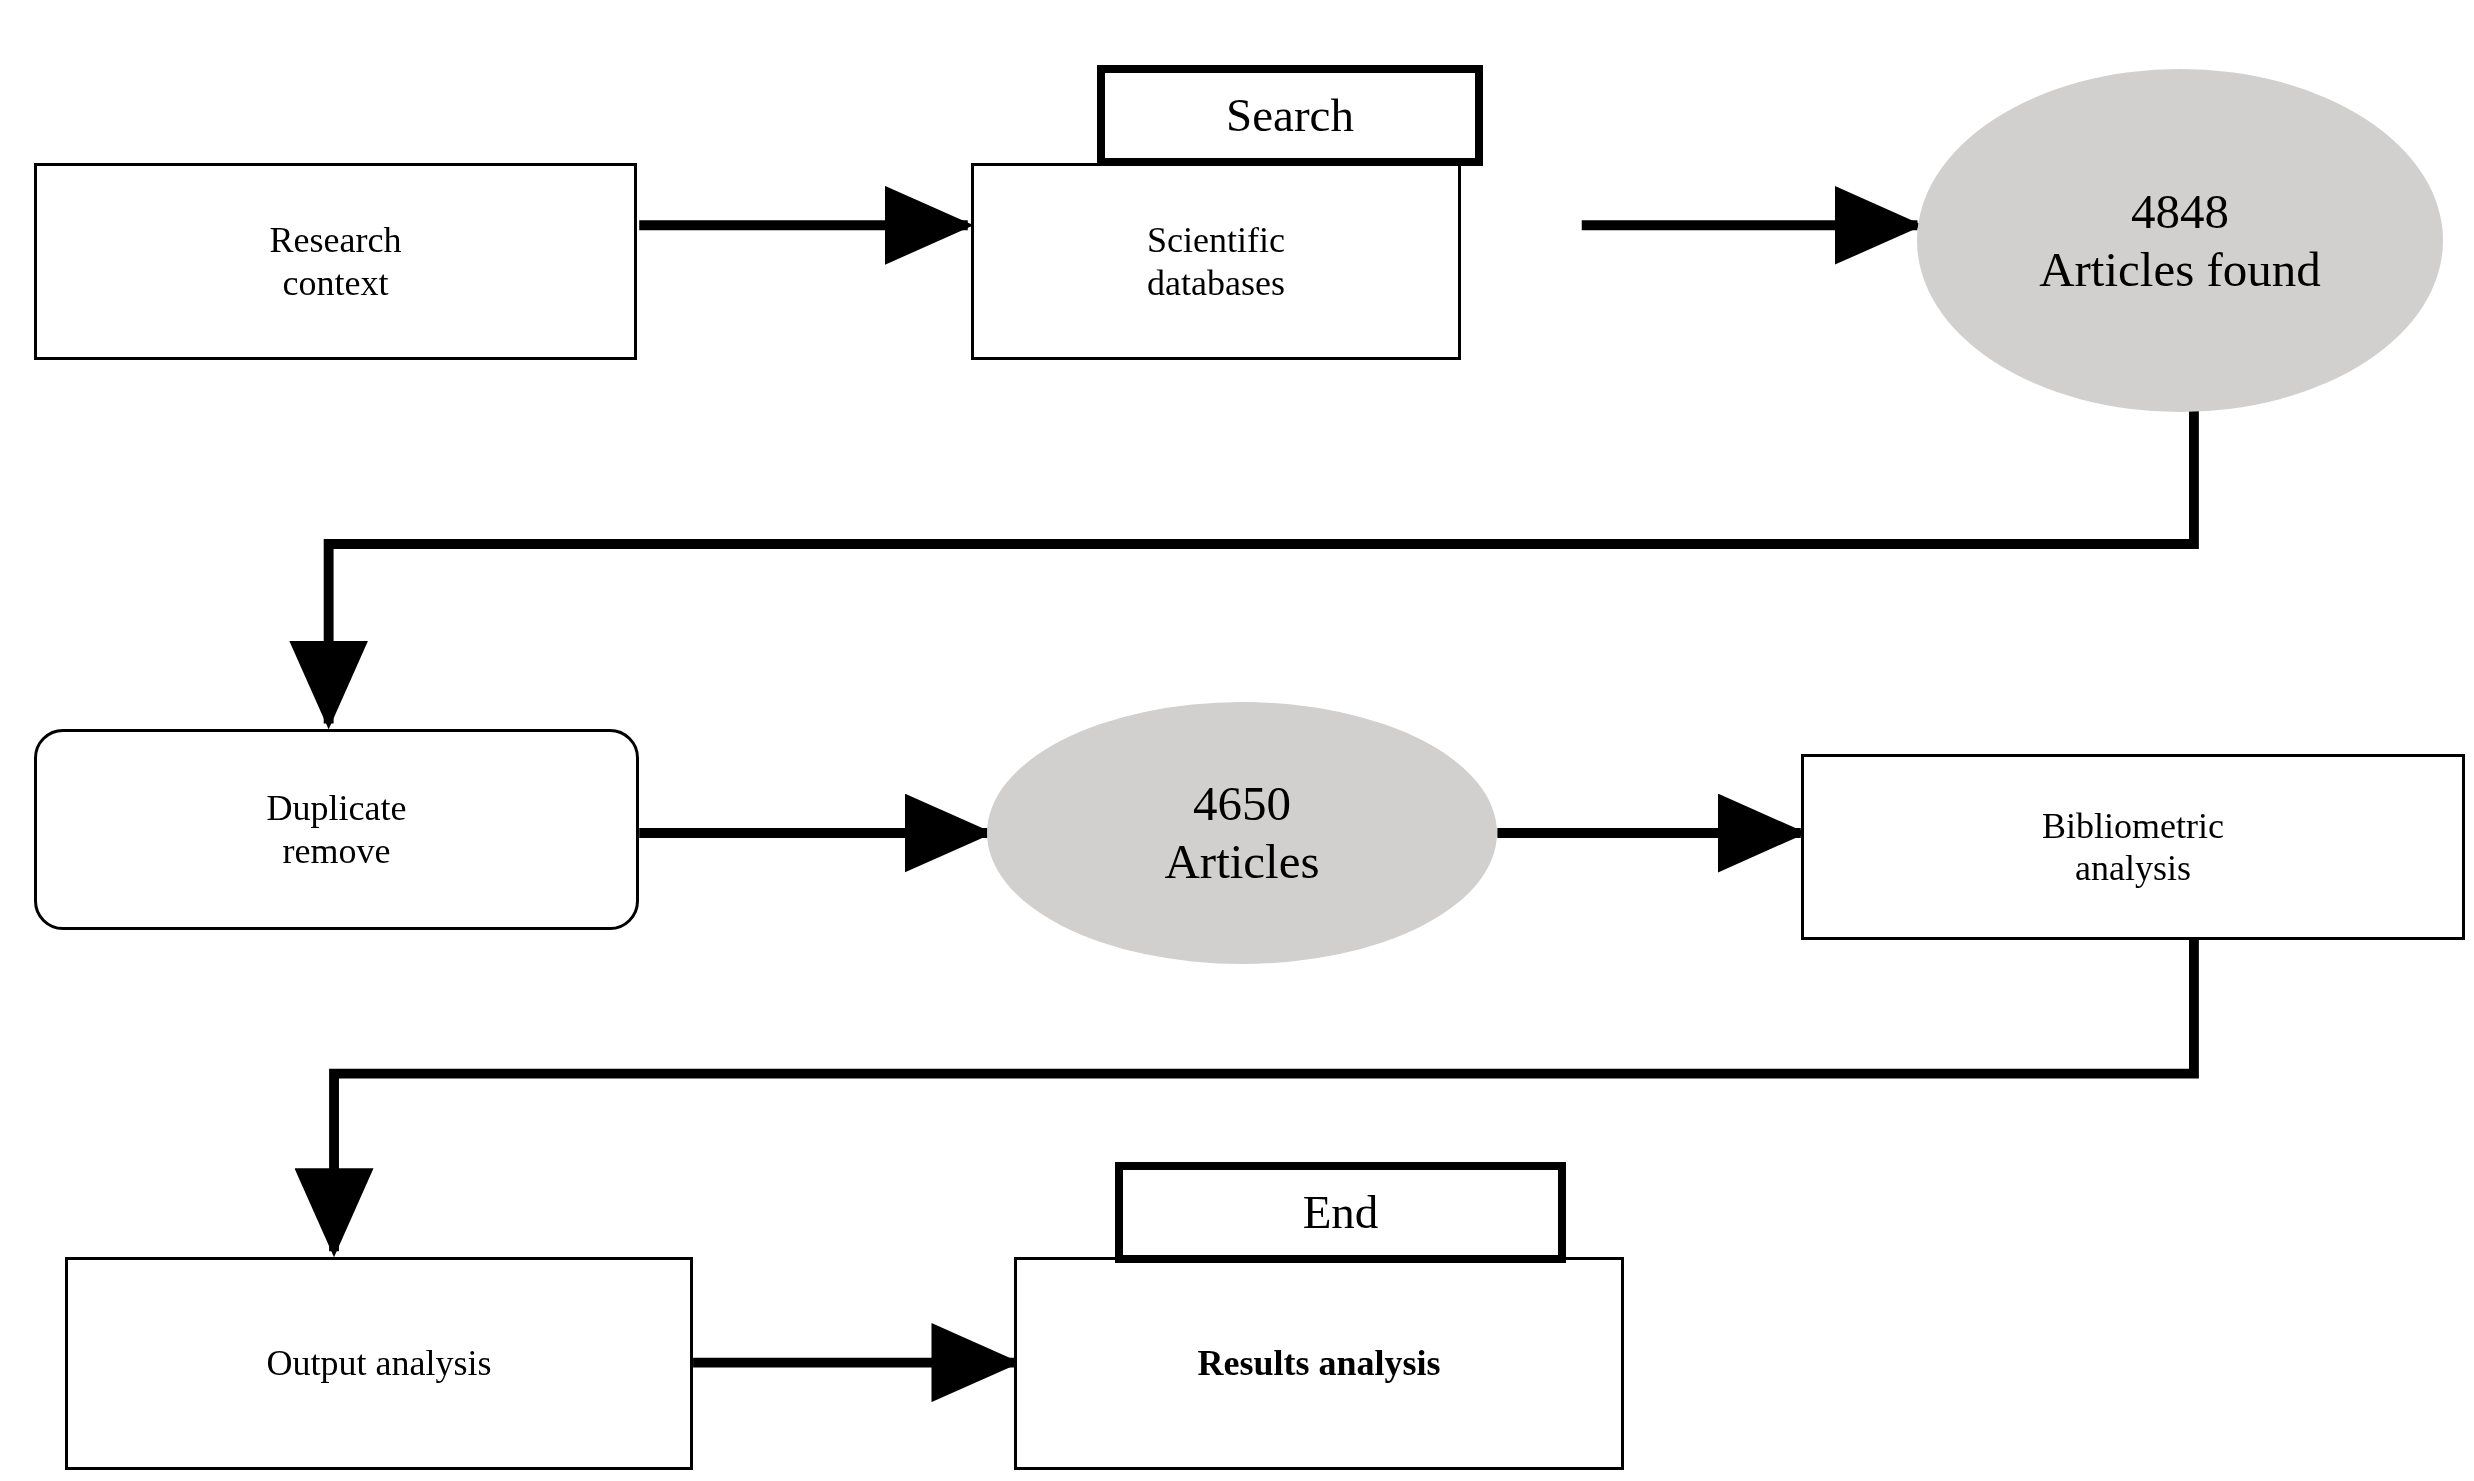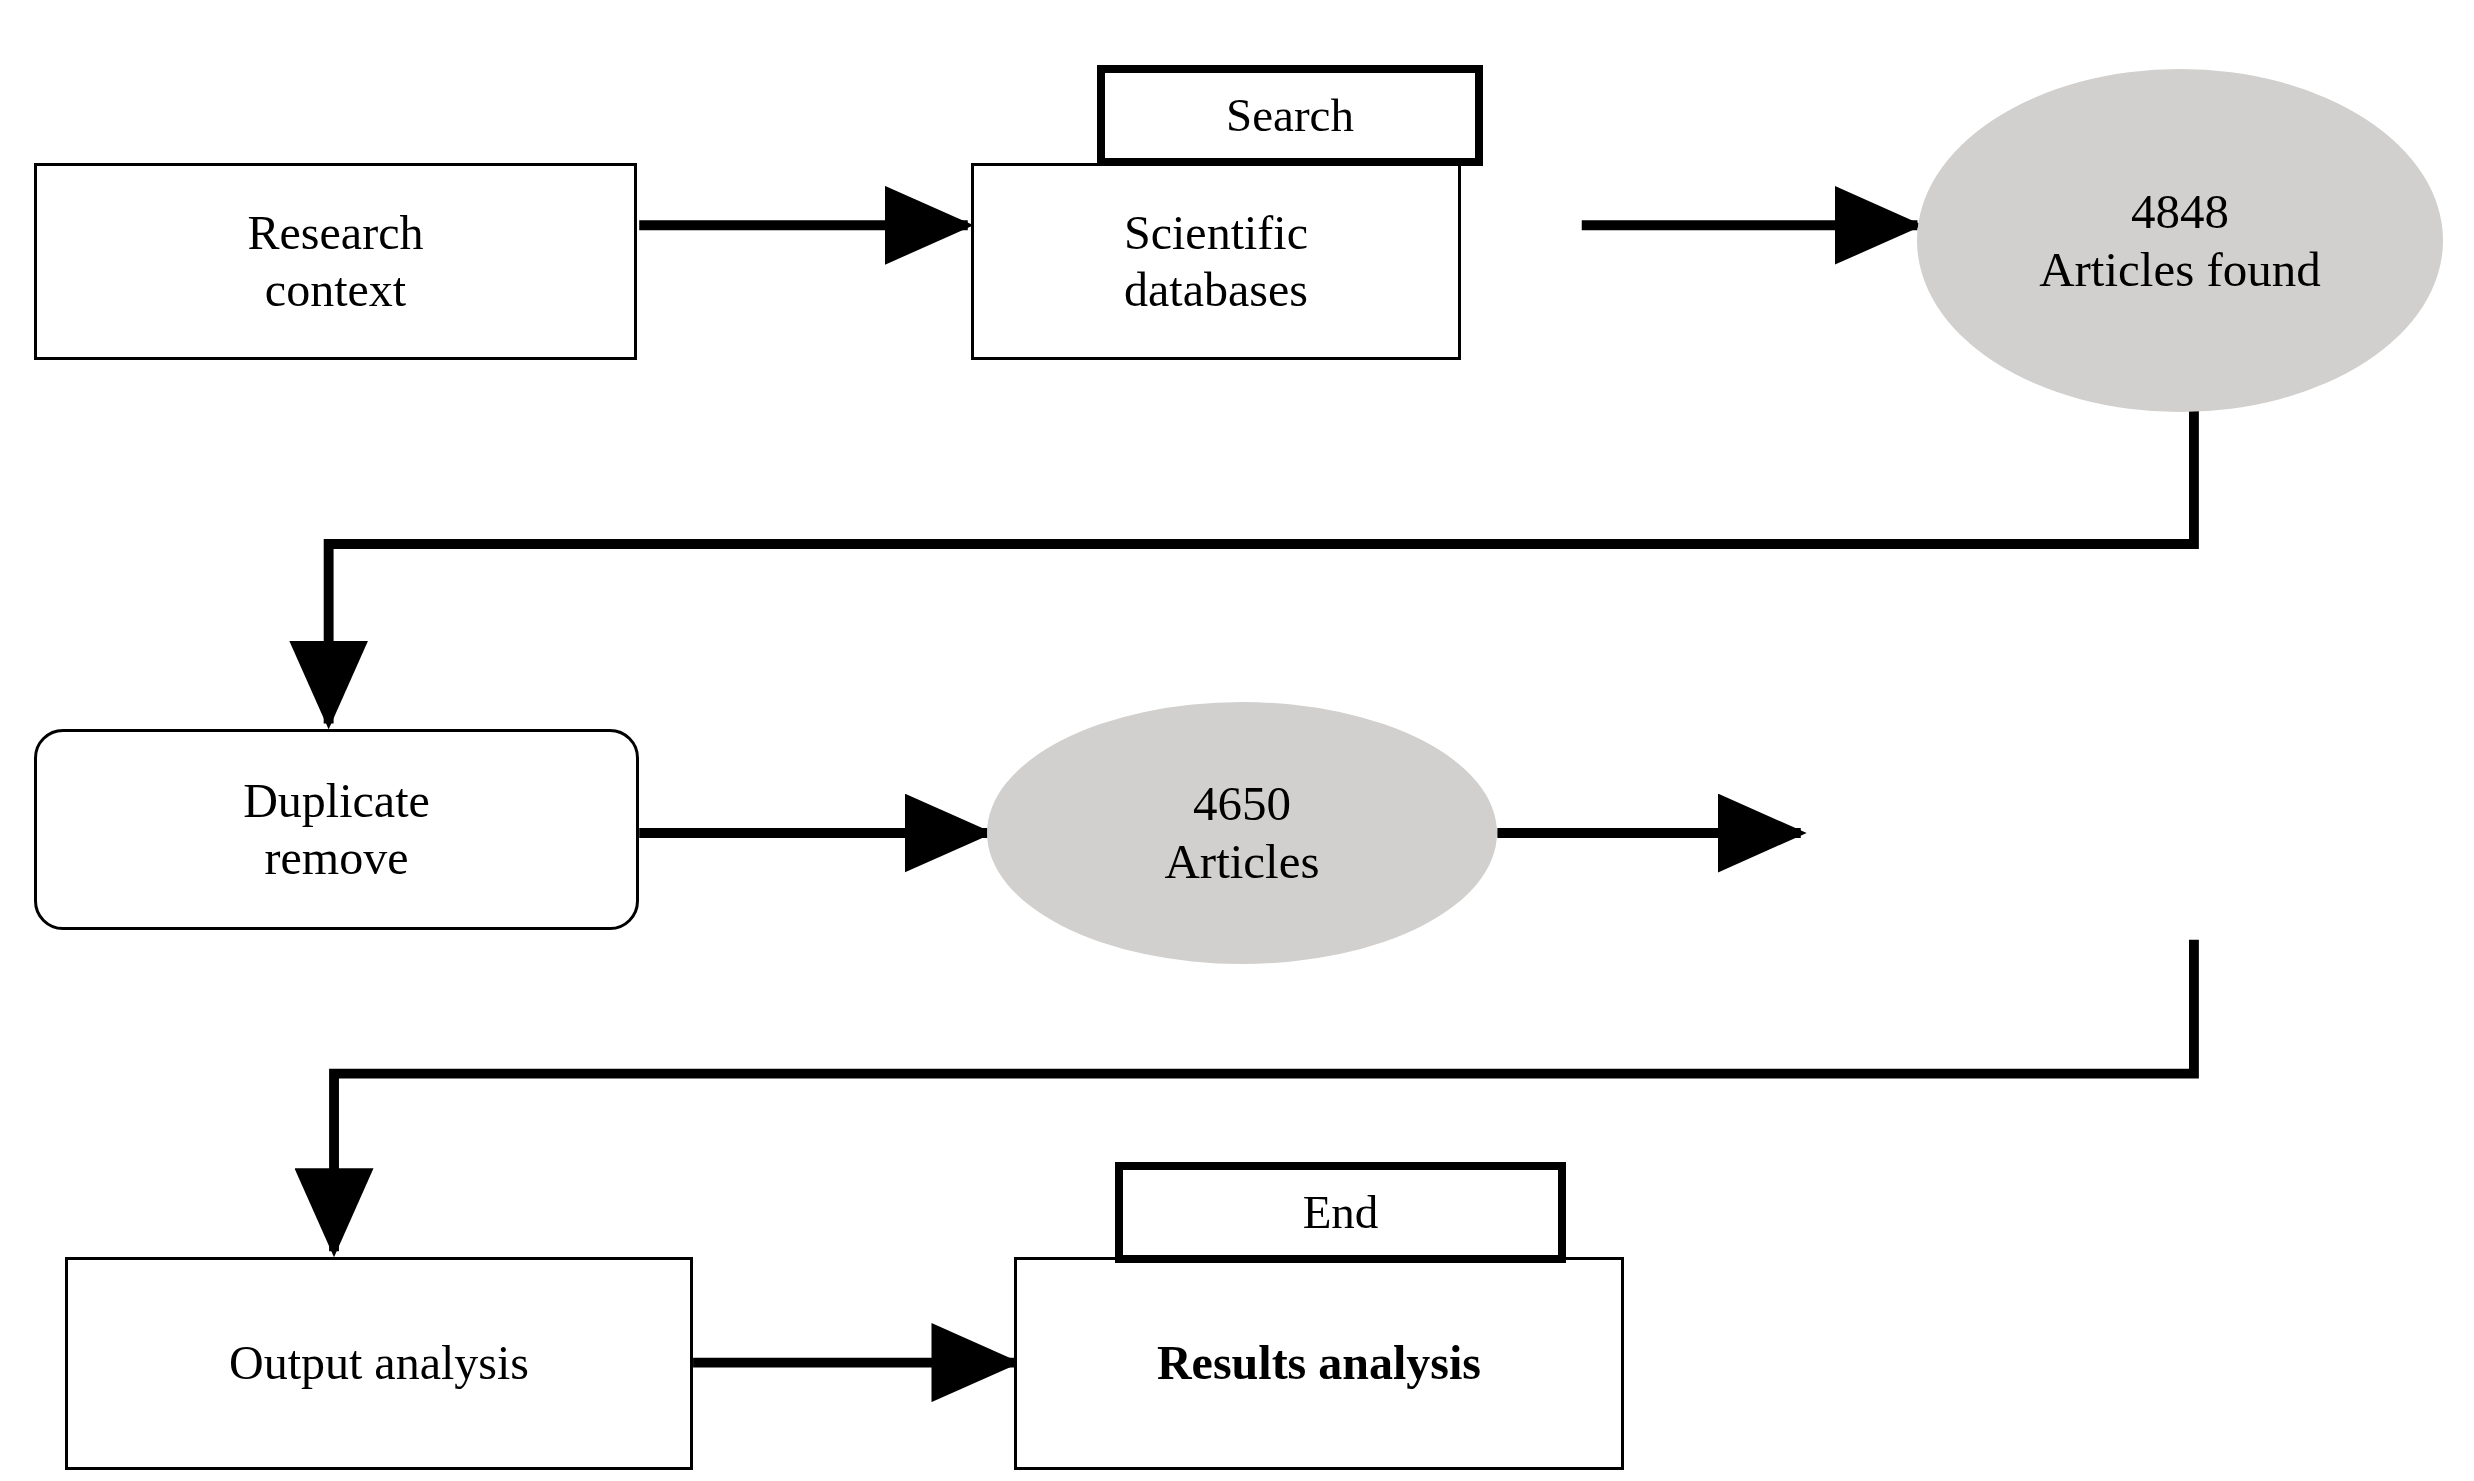--- a/index.html
+++ b/index.html
@@ -31,21 +31,21 @@
     display: flex;
     align-items: center;
     justify-content: center;
     text-align: center;
     color: #000000;
     line-height: 1.18;
   }
   .proc {
     background: #ffffff;
     border: 3.6px solid #000000;
-    font-size: 48px;
+    font-size: 36px;
     z-index: 2;
   }
   .tag {
     background: #ffffff;
     border: 8px solid #000000;
     font-size: 47px;
     z-index: 4;
   }
   .term {
     background: #d1d0ce;
@@ -108,20 +108,24 @@
   <div class="node proc" style="left:34px; top:729px; width:605px; height:201px;border-radius:29px;">
     <span class="lbl">Duplicate
 remove</span>
   </div>
 
   <div class="node term" style="left:987px; top:702px; width:510px; height:262px;">
     <span class="lbl">4650
 Articles</span>
   </div>
 
+  <div class="node proc" style="left:1801px; top:754px; width:664px; height:186px;">
+    <span class="lbl">Bibliometric
+analysis</span>
+  </div>
 
   <div class="node proc" style="left:65px; top:1257px; width:628px; height:213px;">
     <span class="lbl">Output analysis</span>
   </div>
 
   <div class="node proc" style="left:1014px; top:1257px; width:610px; height:213px;font-weight:bold;">
     <span class="lbl">Results analysis</span>
   </div>
 
   <div class="node tag" style="left:1115px; top:1162px; width:451px; height:101px;">

